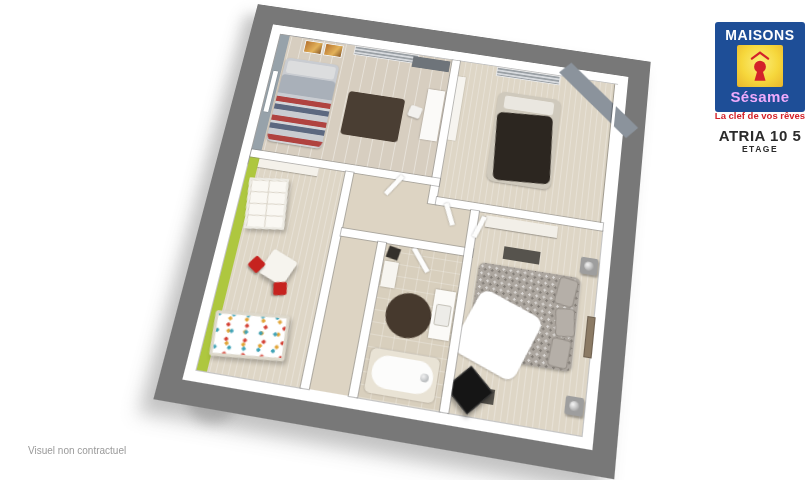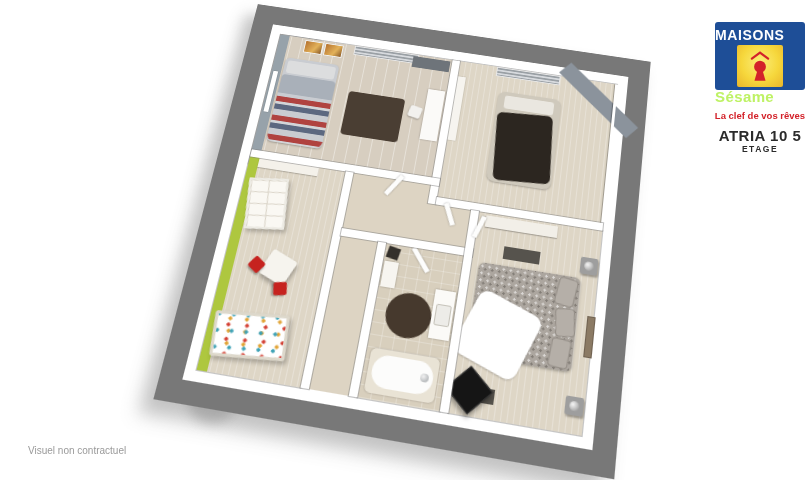--- a/index.html
+++ b/index.html
@@ -118,26 +118,26 @@
   .m-p2{left:80px;top:32px;transform:rotate(-6deg);}
   .m-p3{left:78px;top:62px;transform:rotate(5deg);}
   .m-stand{position:absolute;width:17px;height:17px;border-radius:2px;background:#9e9e9e;box-shadow:1px 2px 2px rgba(0,0,0,.3);}
   .m-stand-top{left:106px;top:30px;}
   .m-stand-bottom{left:106px;top:166px;}
   .m-lamp{position:absolute;left:4px;top:4px;width:9px;height:9px;border-radius:50%;background:radial-gradient(circle at 35% 35%,#f6f6f6,#8e8e8e);}
   .m-tv{position:absolute;left:0;top:160px;width:30px;height:30px;background:#151515;border:1px solid #3c3c3c;transform:rotate(42deg);box-shadow:2px 3px 4px rgba(0,0,0,.35);}
   .m-frame{position:absolute;left:118px;top:88px;width:6px;height:38px;background:#8b7a64;border:1px solid #6f6150;}
 
   
-  .logo{position:absolute;left:715px;top:22px;width:90px;height:68px;background:#1e4e97;border-radius:3px;}
+  .logo{position:absolute;left:715px;top:22px;width:90px;height:90px;background:#1e4e97;border-radius:3px;text-align:center;}
   .logo-top{margin-top:5px;color:#ffffff;font-size:14px;font-weight:bold;letter-spacing:.6px;}
   .keybox{width:46px;height:42px;margin:2px auto 0;border-radius:2px;
     background:radial-gradient(circle at 50% 42%,#fbee79 0%,#f6d73c 55%,#e9b42a 100%);
     display:flex;align-items:center;justify-content:center;}
-  .logo-bottom{margin-top:1px;color:#bef264;font-size:15px;font-weight:bold;letter-spacing:.4px;}
+  .logo-bottom{margin-top:1px;color:#f0abfc;font-size:15px;font-weight:bold;letter-spacing:.4px;}
   .tagline{position:absolute;left:700px;top:110px;width:120px;text-align:center;color:#d3222a;font-size:9.5px;font-weight:bold;}
   .plan-title{position:absolute;left:700px;top:127px;width:120px;text-align:center;color:#2b2b2b;font-size:15px;font-weight:800;letter-spacing:.5px;}
   .plan-subtitle{position:absolute;left:700px;top:144px;width:120px;text-align:center;color:#2b2b2b;font-size:8.5px;font-weight:bold;letter-spacing:1.5px;}
 
   .disclaimer{position:absolute;left:28px;top:445px;color:#9a9a9a;font-size:10px;}
 </style>
 </head>
 <body>
 
 <div class="stage">

